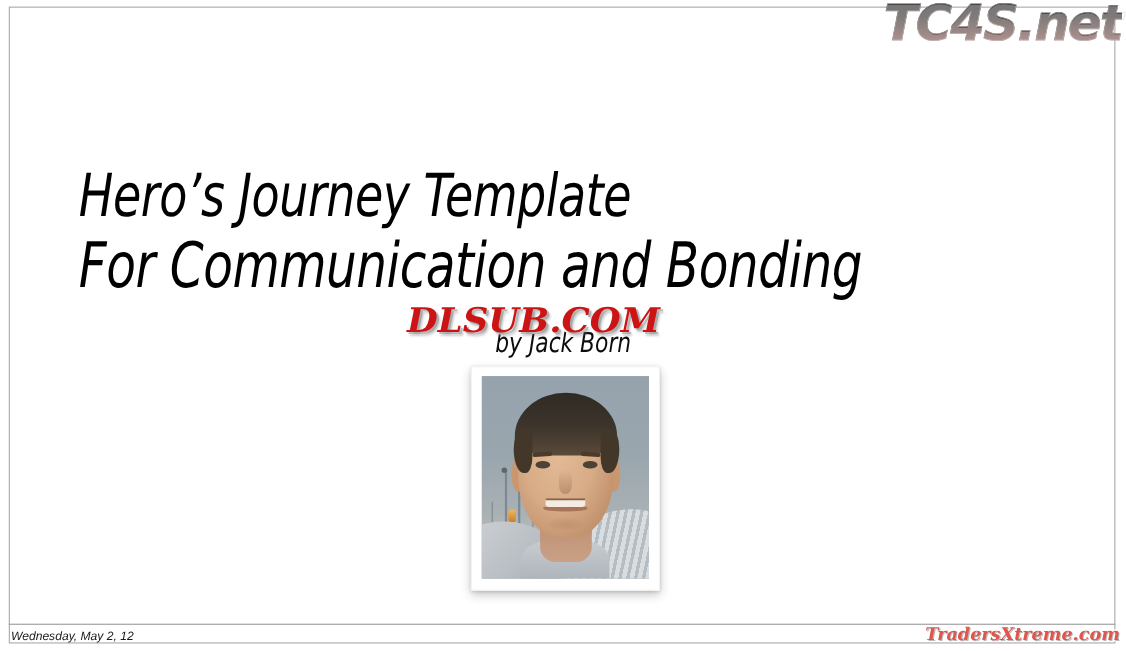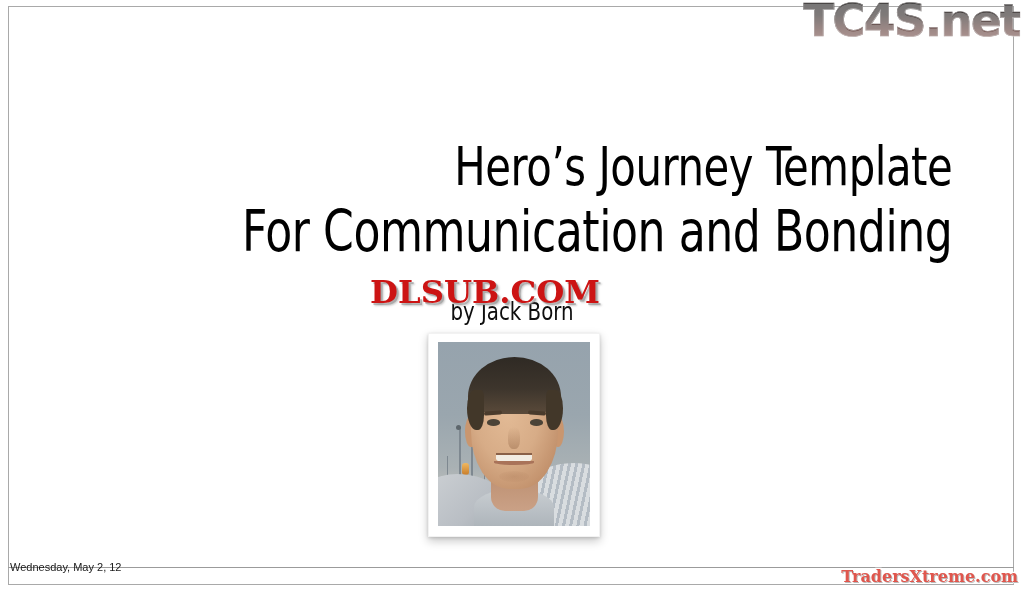--- a/index.html
+++ b/index.html
@@ -12,20 +12,21 @@
     height: 592px;
     overflow: hidden;
     font-family: "Liberation Sans", sans-serif;
   }
 
   .slide-root {
     position: relative;
     width: 1024px;
     height: 592px;
     background: #ffffff;
+    font-style: italic;
   }
 
   
   .slide-frame {
     position: absolute;
     left: 8px;
     top: 6px;
     width: 1006px;
     height: 579px;
     border: 1px solid #a9a9a9;
@@ -50,23 +51,23 @@
     -webkit-text-stroke: 0.7px rgba(210,205,205,0.55);
     text-shadow: 0 1px 0 rgba(255,255,255,0.35);
     white-space: nowrap;
     user-select: none;
   }
 
   
   .title-block {
     position: absolute;
     left: 0;
-    top: 135px;
+    top: 146px;
     width: 1024px;
-    text-align: right;
+    text-align: left;
   }
   .title-line {
     font-family: "DejaVu Sans Condensed", "Liberation Sans Narrow", "Liberation Sans", sans-serif;
     font-weight: 400;
     font-size: 54px;
     line-height: 64px;
     color: #000000;
     letter-spacing: -0.5px;
     white-space: nowrap;
     transform: scaleX(0.86);
@@ -322,21 +323,21 @@
     position: absolute;
     left: 8px;
     top: 567px;
     width: 1006px;
     height: 1px;
     background: #9b9b9b;
   }
   .footer-date {
     position: absolute;
     left: 10px;
-    top: 560px;
+    top: 572px;
     font-family: "Liberation Sans", sans-serif;
     font-size: 11px;
     line-height: 14px;
     color: #1a1a1a;
     white-space: nowrap;
   }
   .footer-brand {
     position: absolute;
     right: 6px;
     top: 566px;

